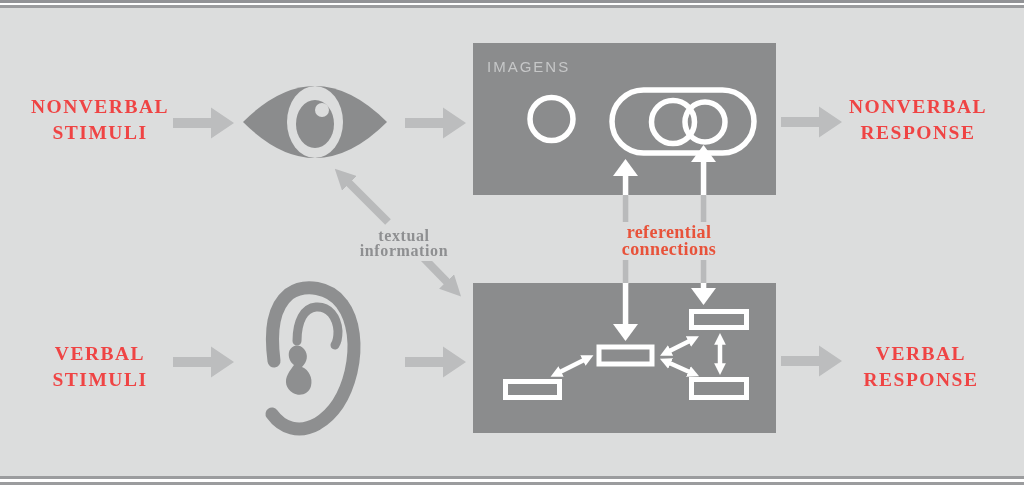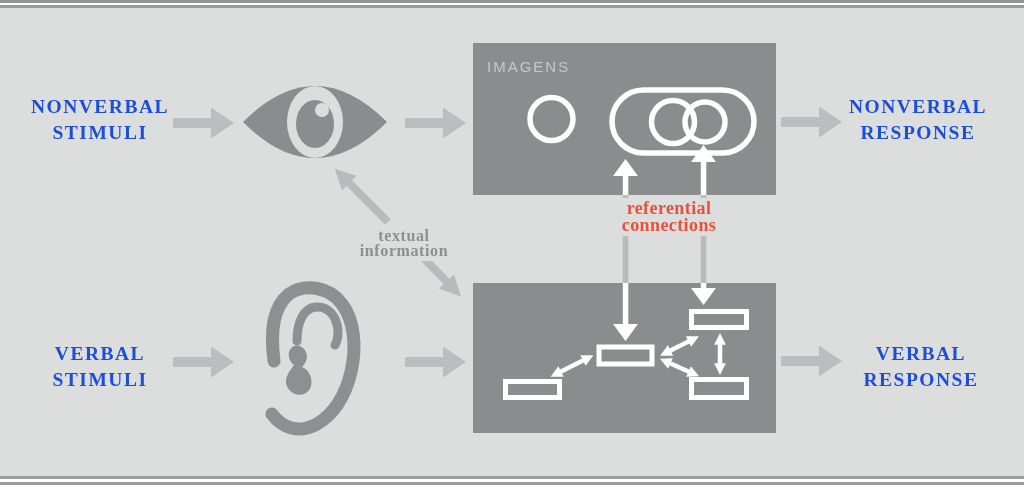--- a/index.html
+++ b/index.html
@@ -9,21 +9,21 @@
   }
   .stage{position:absolute;left:0;top:8px;width:1024px;height:468px;background:#dcdddd;}
   .rule{position:absolute;left:0;width:1024px;background:#9b9c9e;}
   .rule.r1{top:0;height:3px;background:#929396;}
   .rule.r2{top:5px;height:3px;}
   .rule.r3{top:476px;height:3px;}
   .rule.r4{top:482px;height:3px;}
   svg.layer{position:absolute;left:0;top:0;}
   .label{
     position:absolute;white-space:pre-line;text-align:center;
-    font-weight:700;color:#1d4ed8;font-size:19.5px;line-height:26px;letter-spacing:1.5px;
+    font-weight:700;color:#ef4444;font-size:19.5px;line-height:26px;letter-spacing:1.5px;
   }
   .label.small-gray{
     color:#8e8f91;font-size:16px;line-height:14.5px;letter-spacing:0.6px;
     background:#dcdddd;padding:3px 4px;
   }
   .label.small-orange{
     color:#e8523a;font-size:18px;line-height:17px;letter-spacing:0.4px;
     background:#dcdddd;padding:2px 4px;
   }
   .boxlabel{
@@ -129,18 +129,18 @@
 STIMULI</div>
   <div class="label" style="left:818px;top:94px;width:200px;">NONVERBAL
 RESPONSE</div>
   <div class="label" style="left:0;top:341px;width:200px;">VERBAL
 STIMULI</div>
   <div class="label" style="left:821px;top:341px;width:200px;">VERBAL
 RESPONSE</div>
 
   <div class="label small-gray" style="left:337px;top:226px;width:126px;">textual
 information</div>
-  <div class="label small-orange" style="left:581px;top:198px;width:168px;">referential
+  <div class="label small-orange" style="left:581px;top:222px;width:168px;">referential
 connections</div>
 
   <div class="boxlabel imagens">IMAGENS</div>
 
 </div>
 
 </body></html>

